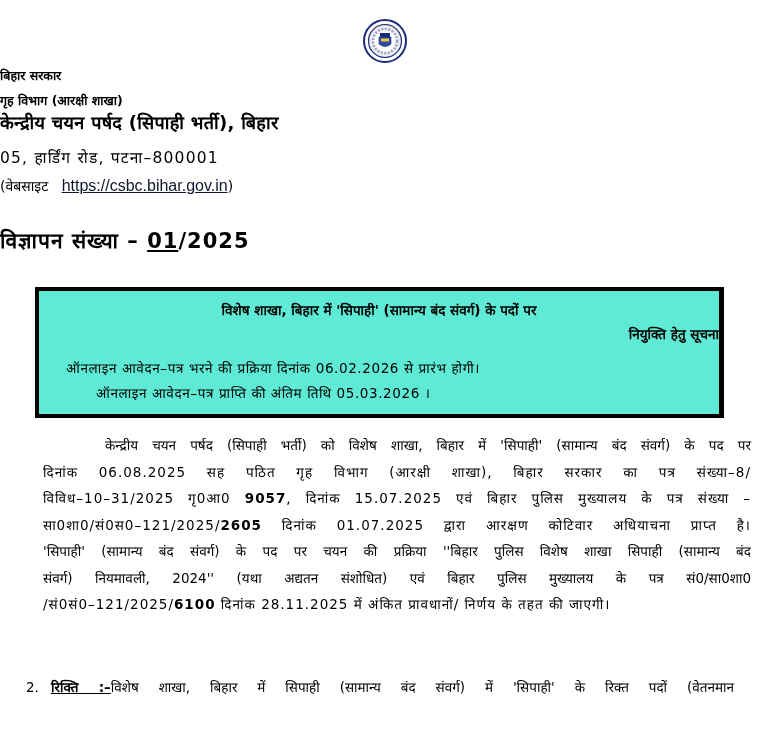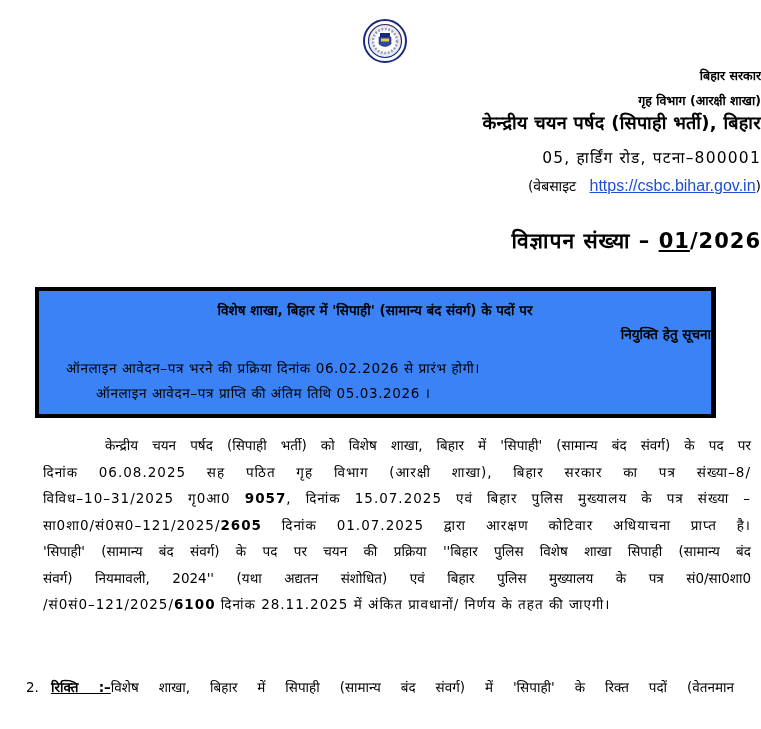--- a/index.html
+++ b/index.html
@@ -19,21 +19,21 @@
       position: absolute;
       left: 363px;
       top: 19px;
       width: 44px;
       height: 44px;
     }
     .center-line {
       position: absolute;
       left: 0;
       width: 761px;
-      text-align: right;
+      text-align: left;
       white-space: nowrap;
     }
     .govt {
       top: 67px;
       font-size: 12.5px;
       font-weight: bold;
     }
     .dept {
       top: 92px;
       font-size: 12.5px;
@@ -48,21 +48,21 @@
     .address {
       top: 146px;
       font-size: 15.5px;
       letter-spacing: 1.2px;
     }
     .website-line {
       top: 176px;
       font-size: 14px;
     }
     .website-line a {
-      color: #1d4ed8;
+      color: #0f172a;
       text-decoration: underline;
       font-family: "Liberation Sans", sans-serif;
       font-size: 16px;
     }
     .adv {
       top: 226px;
       font-size: 21px;
       font-weight: bold;
       letter-spacing: 1px;
     }
@@ -71,21 +71,22 @@
     }
 
     .notice-box {
       position: absolute;
       left: 35px;
       top: 287px;
       width: 672px;
       height: 123px;
       border: 4px solid #000;
       border-right-width: 5px;
-      background: #3b82f6;
+      background: #5eead4;
+      padding-left: 8px;
     }
     .notice-box .title1 {
       position: absolute;
       top: 10px;
       left: 0;
       width: 100%;
       text-align: center;
       font-size: 13.5px;
       font-weight: bold;
     }
@@ -174,21 +175,21 @@
 <div class="center-line board">केन्द्रीय चयन पर्षद (सिपाही भर्ती), बिहार</div>
 <div class="center-line address">05, हार्डिंग रोड, पटना–800001</div>
 <div class="center-line website-line">
   <span>(वेबसाइट</span>
   &nbsp;
   <a href="#">https://csbc.bihar.gov.in</a><span>)</span>
 </div>
 
 <div class="center-line adv">
   <span>विज्ञापन संख्या –</span>
-  <span class="num-underline">01</span><span>/2026</span>
+  <span class="num-underline">01</span><span>/2025</span>
 </div>
 
 <div class="notice-box">
   <div class="title1">विशेष शाखा, बिहार में 'सिपाही' (सामान्य बंद संवर्ग) के पदों पर</div>
   <div class="title2">नियुक्ति हेतु सूचना</div>
   <div class="line line1">ऑनलाइन आवेदन–पत्र भरने की प्रक्रिया दिनांक 06.02.2026 से प्रारंभ होगी।</div>
   <div class="line line2">ऑनलाइन आवेदन–पत्र प्राप्ति की अंतिम तिथि 05.03.2026 ।</div>
 </div>
 
 <div class="para para1">

